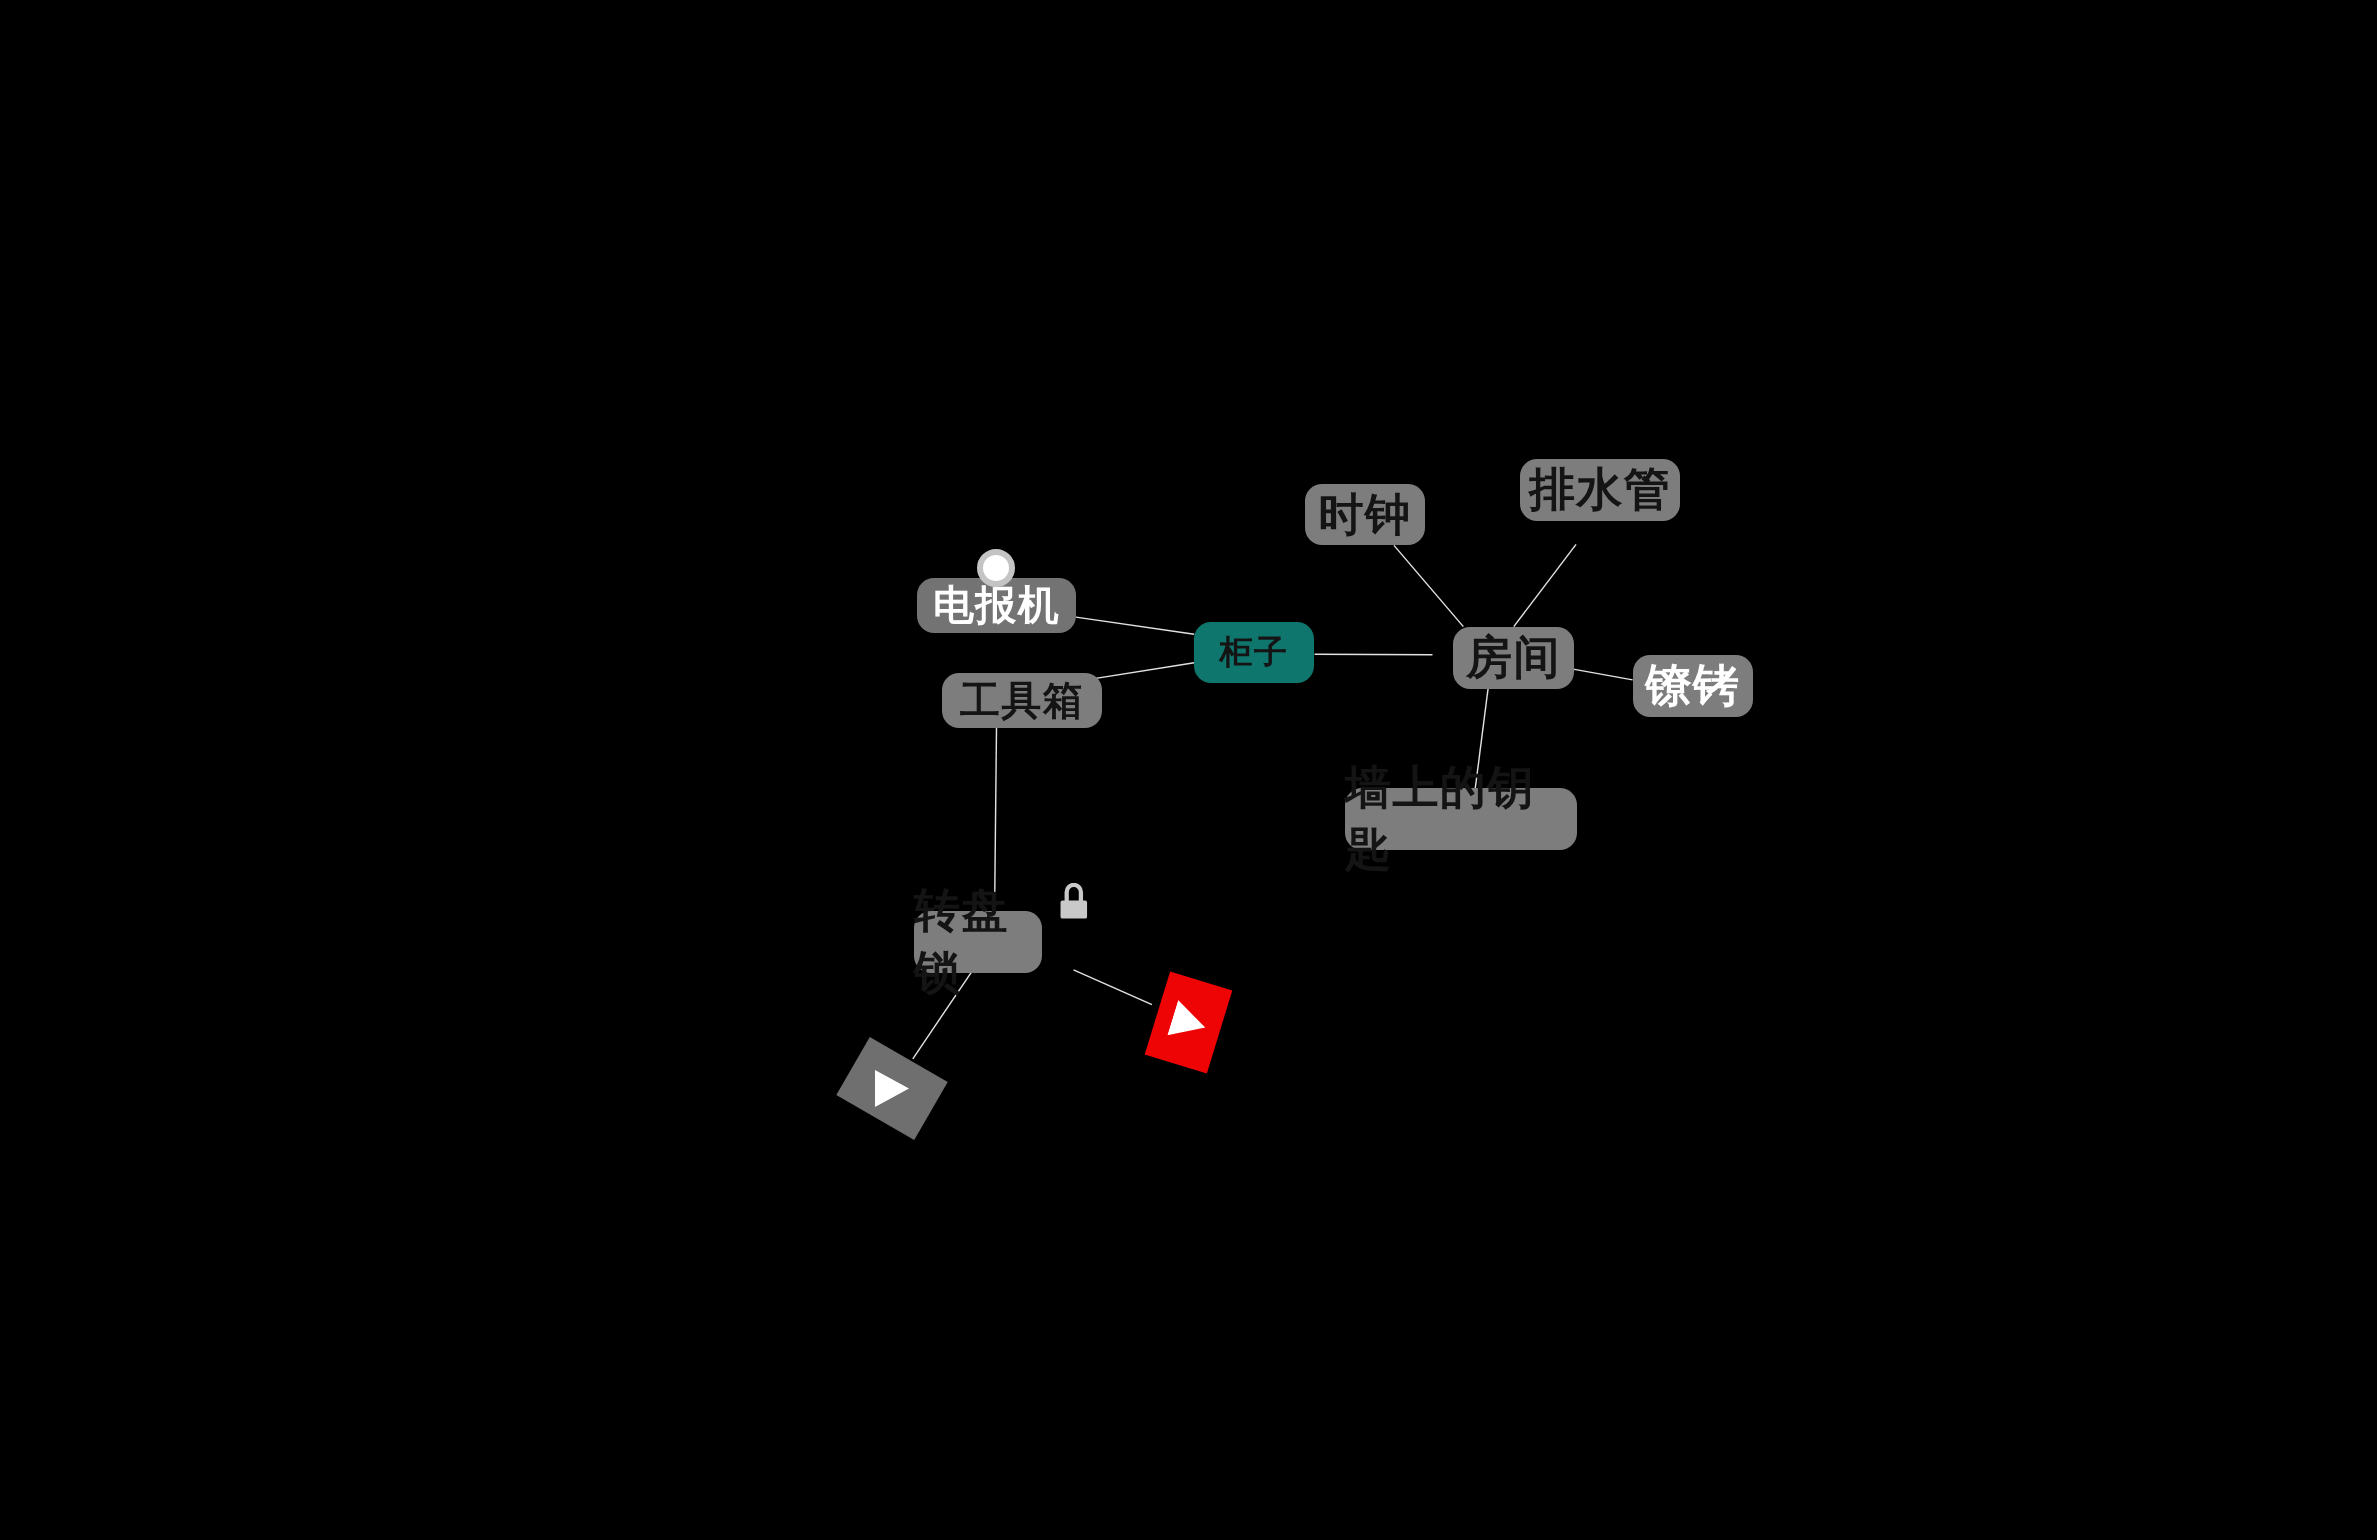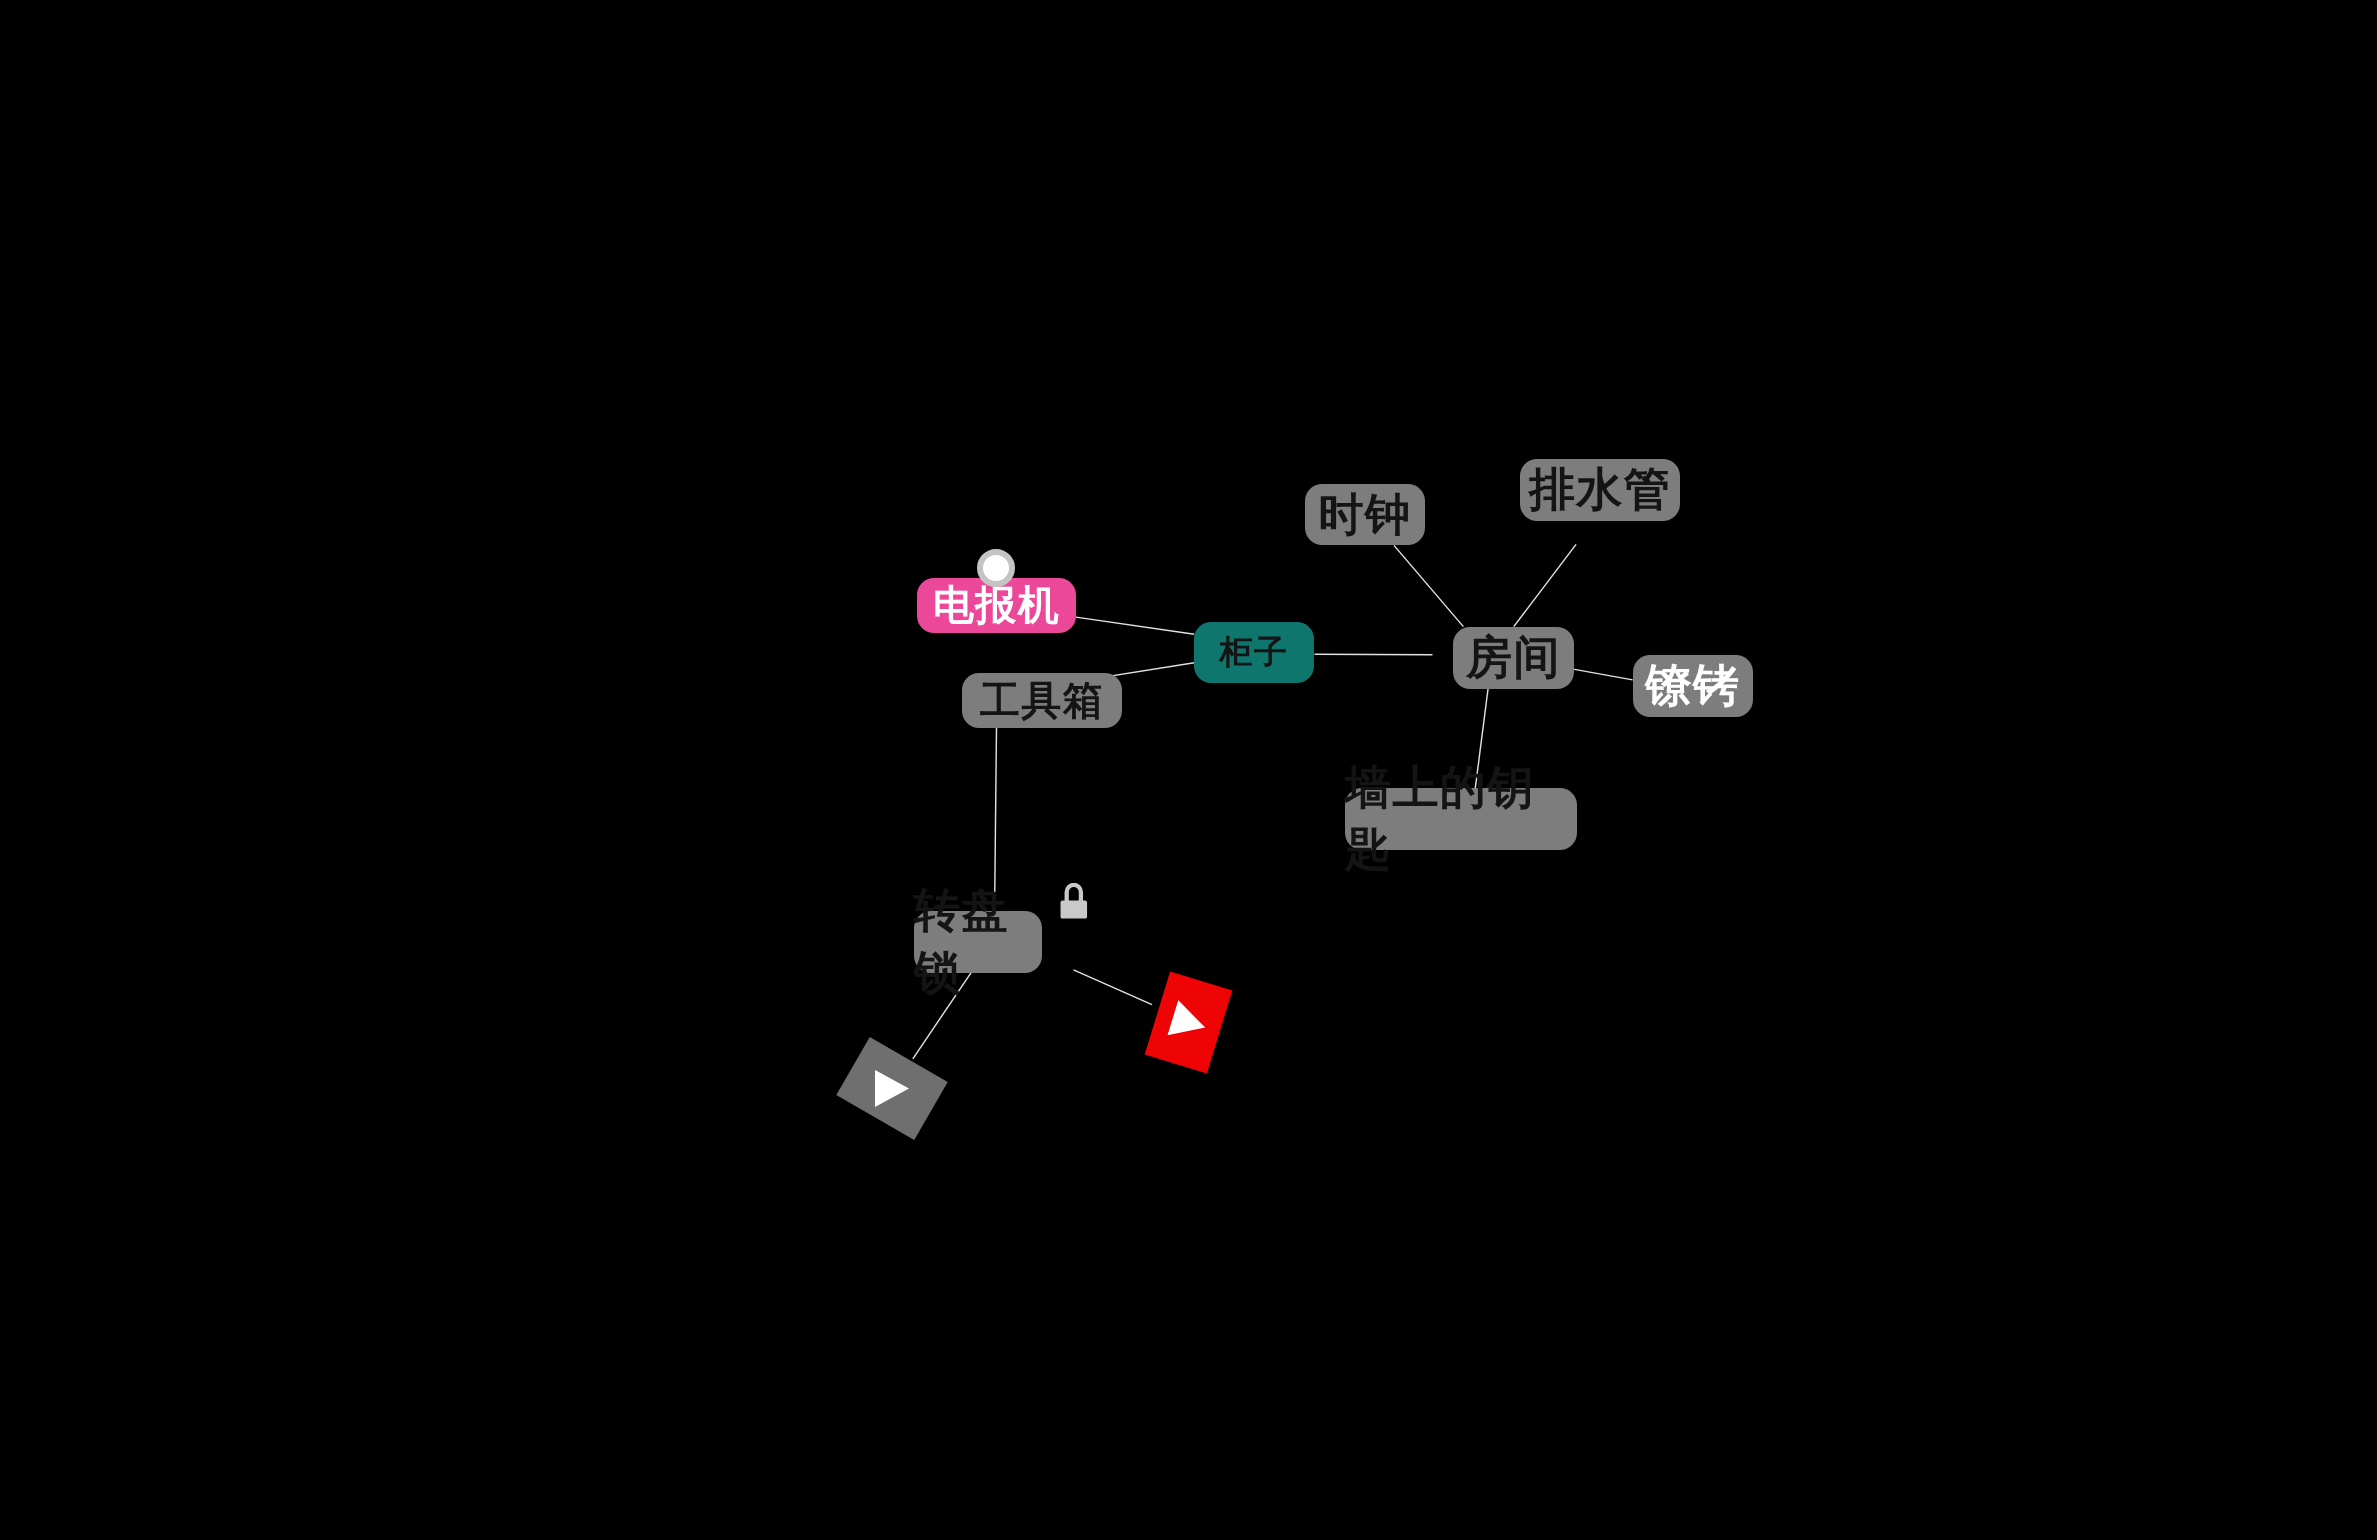--- a/index.html
+++ b/index.html
@@ -69,22 +69,22 @@
       <line x1="2765" y1="1376" x2="3013" y2="1377" stroke="#e2e2e2" stroke-width="3"></line>
       <line x1="2932" y1="1147" x2="3078" y2="1318" stroke="#e2e2e2" stroke-width="3"></line>
       <line x1="3315" y1="1145" x2="3184" y2="1318" stroke="#e2e2e2" stroke-width="3"></line>
       <line x1="3268" y1="1400" x2="3434" y2="1430" stroke="#e2e2e2" stroke-width="3"></line>
       <line x1="3130" y1="1448" x2="3103" y2="1658" stroke="#e2e2e2" stroke-width="3"></line>
       <line x1="2096" y1="1530" x2="2092" y2="1915" stroke="#e2e2e2" stroke-width="3"></line>
       <line x1="2043" y1="2045" x2="1920" y2="2227" stroke="#e2e2e2" stroke-width="3"></line>
       <line x1="2258" y1="2040" x2="2423" y2="2113" stroke="#e2e2e2" stroke-width="3"></line>
     </svg>
   <div id="nodes-layer">
-      <div class="node" style="left: 917px; top: 578px; width: 159px; height: 55px; background: #ec4899; color: rgb(255, 255, 255); font-size: 41px;">电报机</div>
-      <div class="node" style="left: 962px; top: 673px; width: 160px; height: 55px; background: rgb(125, 125, 125); color: rgb(20, 20, 20); font-size: 40px;">工具箱</div>
+      <div class="node" style="left: 917px; top: 578px; width: 159px; height: 55px; background: #737373; color: rgb(255, 255, 255); font-size: 41px;">电报机</div>
+      <div class="node" style="left: 942px; top: 673px; width: 160px; height: 55px; background: rgb(125, 125, 125); color: rgb(20, 20, 20); font-size: 40px;">工具箱</div>
       <div class="node" style="left: 1194px; top: 622px; width: 120px; height: 61px; background: #0f766e; color: rgb(20, 20, 20); font-size: 33px;">柜子</div>
       <div class="node" style="left: 1305px; top: 484px; width: 120px; height: 61px; background: rgb(125, 125, 125); color: rgb(20, 20, 20); font-size: 45px;">时钟</div>
       <div class="node" style="left: 1520px; top: 459px; width: 160px; height: 62px; background: rgb(125, 125, 125); color: rgb(20, 20, 20); font-size: 46px;">排水管</div>
       <div class="node" style="left: 1433px; top: 627px; width: 121px; height: 62px; background: rgb(125, 125, 125); color: rgb(20, 20, 20); font-size: 46px; margin-left: 20px;">房间</div>
       <div class="node" style="left: 1633px; top: 655px; width: 120px; height: 62px; background: rgb(125, 125, 125); color: #ffffff; font-size: 46px;">镣铐</div>
       <div class="node" style="left: 1345px; top: 788px; width: 232px; height: 62px; background: rgb(125, 125, 125); color: rgb(20, 20, 20); font-size: 46px;">墙上的钥匙</div>
       <div class="node" style="left: 914px; top: 911px; width: 128px; height: 62px; background: rgb(125, 125, 125); color: rgb(20, 20, 20); font-size: 46px;">转盘锁</div>
       <div class="video-node" style="left: 847px; top: 1055px; width: 90px; height: 67px; background: rgb(111, 111, 111); transform: rotate(30deg);">
         <div class="play-wrap" style="transform: rotate(-30deg);">
           <svg width="34" height="37" viewBox="0 0 72 78">

